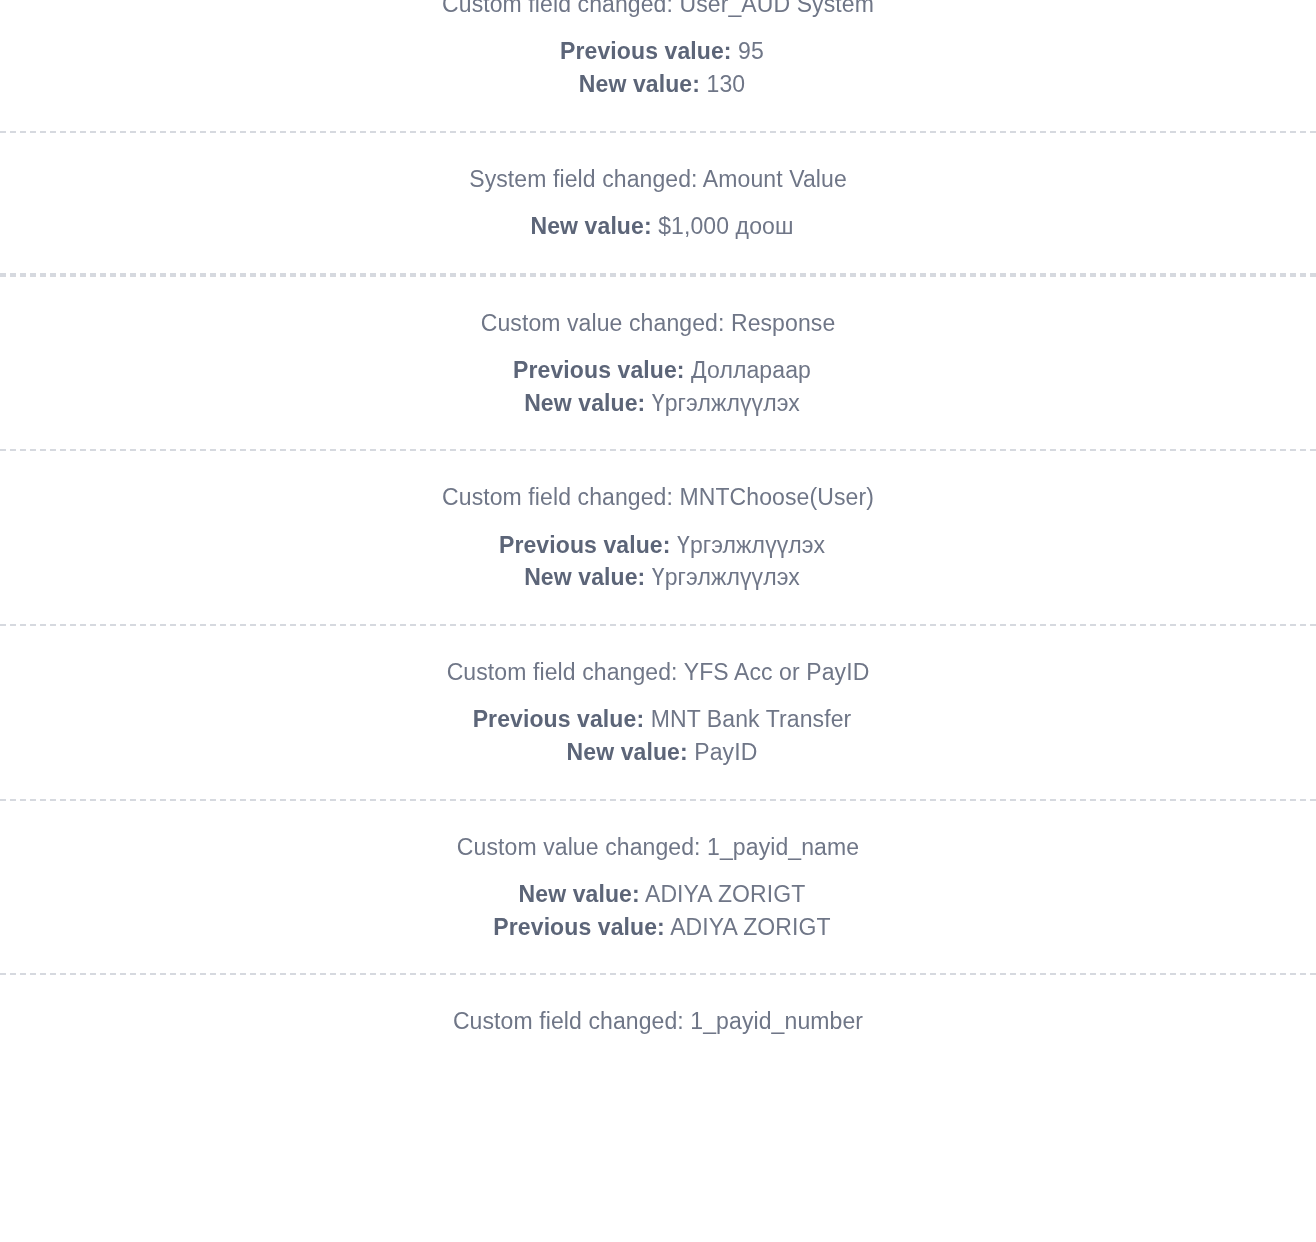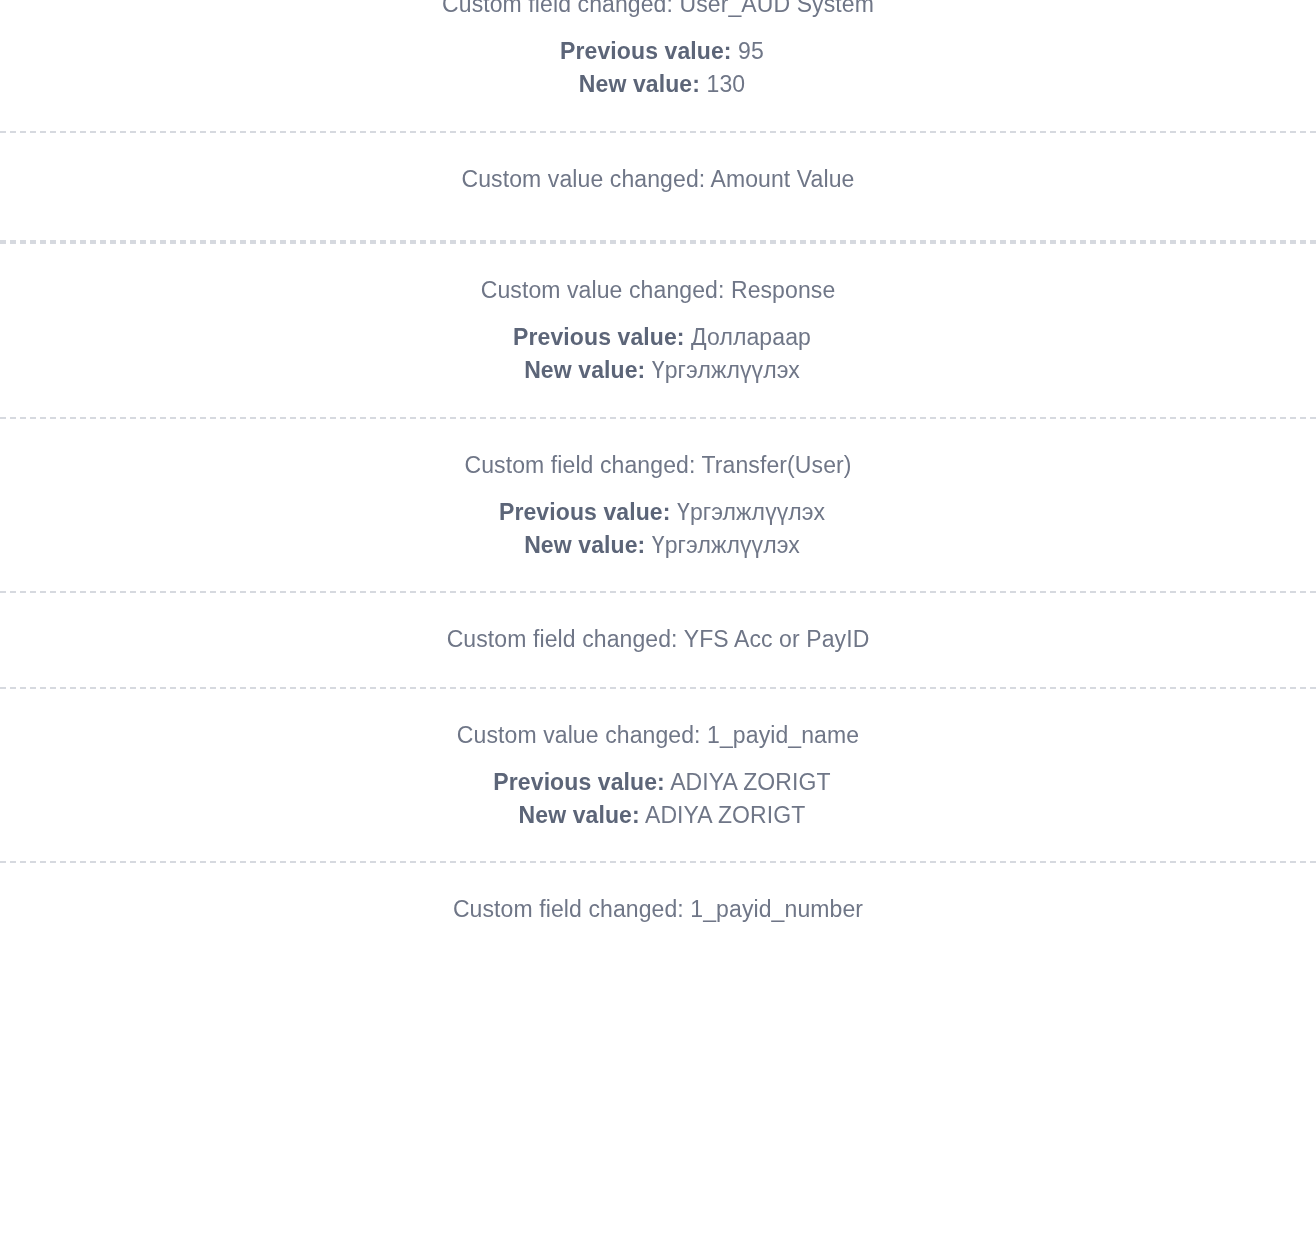--- a/index.html
+++ b/index.html
@@ -93,22 +93,26 @@
           <span>130</span>
         </div>
       </div>
     </div>
   </div>
 
   <div class="divider"></div>
 
   <div class="entry">
     <div class="entry-body">
-      <div class="title">Custom value changed: Amount Value</div>
+      <div class="title">System field changed: Amount Value</div>
       <div class="values">
+        <div class="value-line">
+          <span class="value-label">New value:</span>
+          <span>$1,000 доош</span>
+        </div>
       </div>
     </div>
   </div>
 
   <div class="divider"></div>
 
 
   <div class="divider"></div>
 
   <div class="entry">
@@ -124,54 +128,64 @@
           <span>Үргэлжлүүлэх</span>
         </div>
       </div>
     </div>
   </div>
 
   <div class="divider"></div>
 
   <div class="entry">
     <div class="entry-body">
-      <div class="title">Custom field changed: Transfer(User)</div>
+      <div class="title">Custom field changed: MNTChoose(User)</div>
       <div class="values">
         <div class="value-line">
           <span class="value-label">Previous value:</span>
           <span>Үргэлжлүүлэх</span>
         </div>
         <div class="value-line">
           <span class="value-label">New value:</span>
           <span>Үргэлжлүүлэх</span>
         </div>
       </div>
     </div>
   </div>
 
   <div class="divider"></div>
 
   <div class="entry">
     <div class="entry-body">
       <div class="title">Custom field changed: YFS Acc or PayID</div>
+      <div class="values">
+        <div class="value-line">
+          <span class="value-label">Previous value:</span>
+          <span>MNT Bank Transfer</span>
+        </div>
+        <div class="value-line">
+          <span class="value-label">New value:</span>
+          <span>PayID</span>
+        </div>
+      </div>
     </div>
   </div>
 
   <div class="divider"></div>
 
   <div class="entry">
     <div class="entry-body">
       <div class="title">Custom value changed: 1_payid_name</div>
       <div class="values">
         <div class="value-line">
-          <span class="value-label">Previous value:</span>
+          <span class="value-label">New value:</span>
           <span>ADIYA ZORIGT</span>
         </div>
         <div class="value-line">
-          <span class="value-label">New value:</span>
+          <span class="value-label">Previous value:</span>
           <span>ADIYA ZORIGT</span>
         </div>
       </div>
     </div>
   </div>
 
   <div class="divider"></div>
 
   <div class="entry">
     <div class="entry-body">

